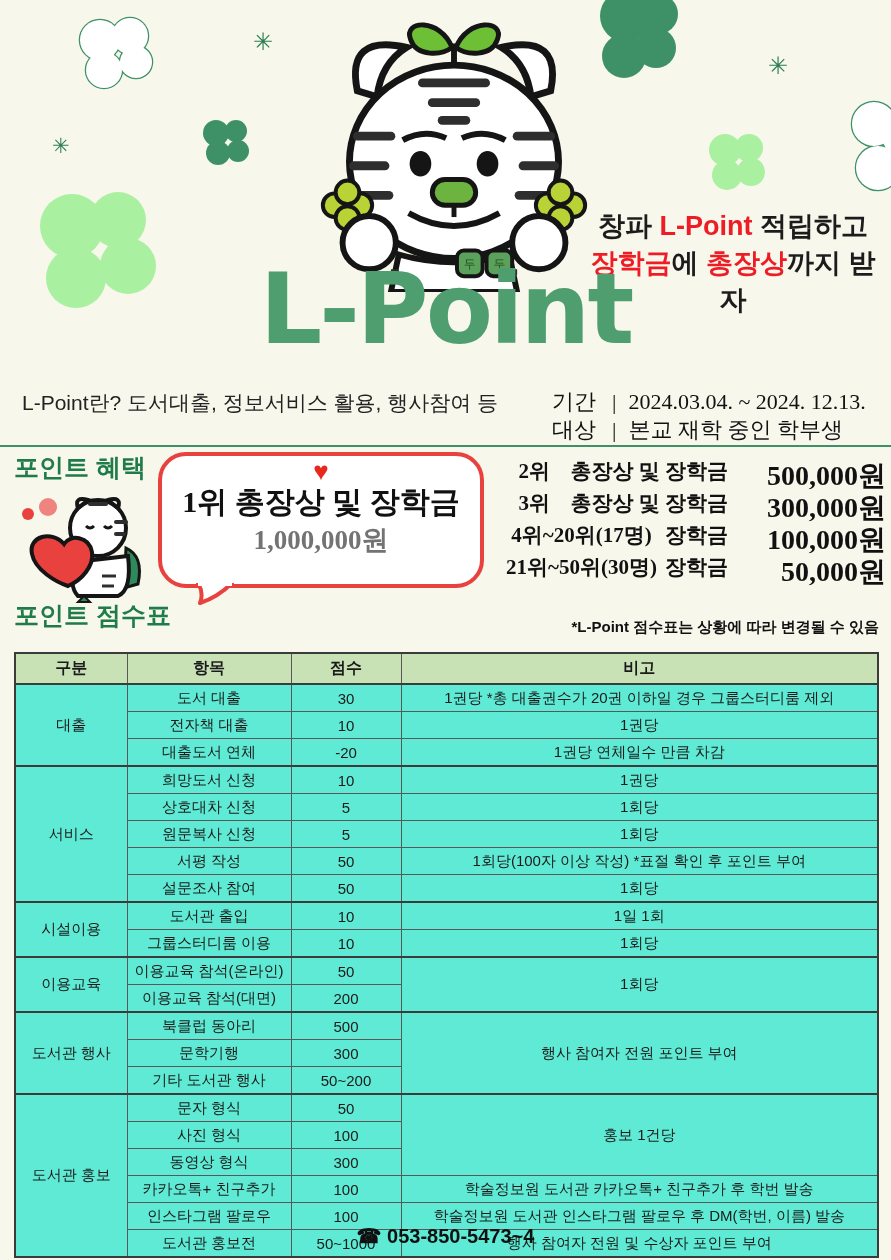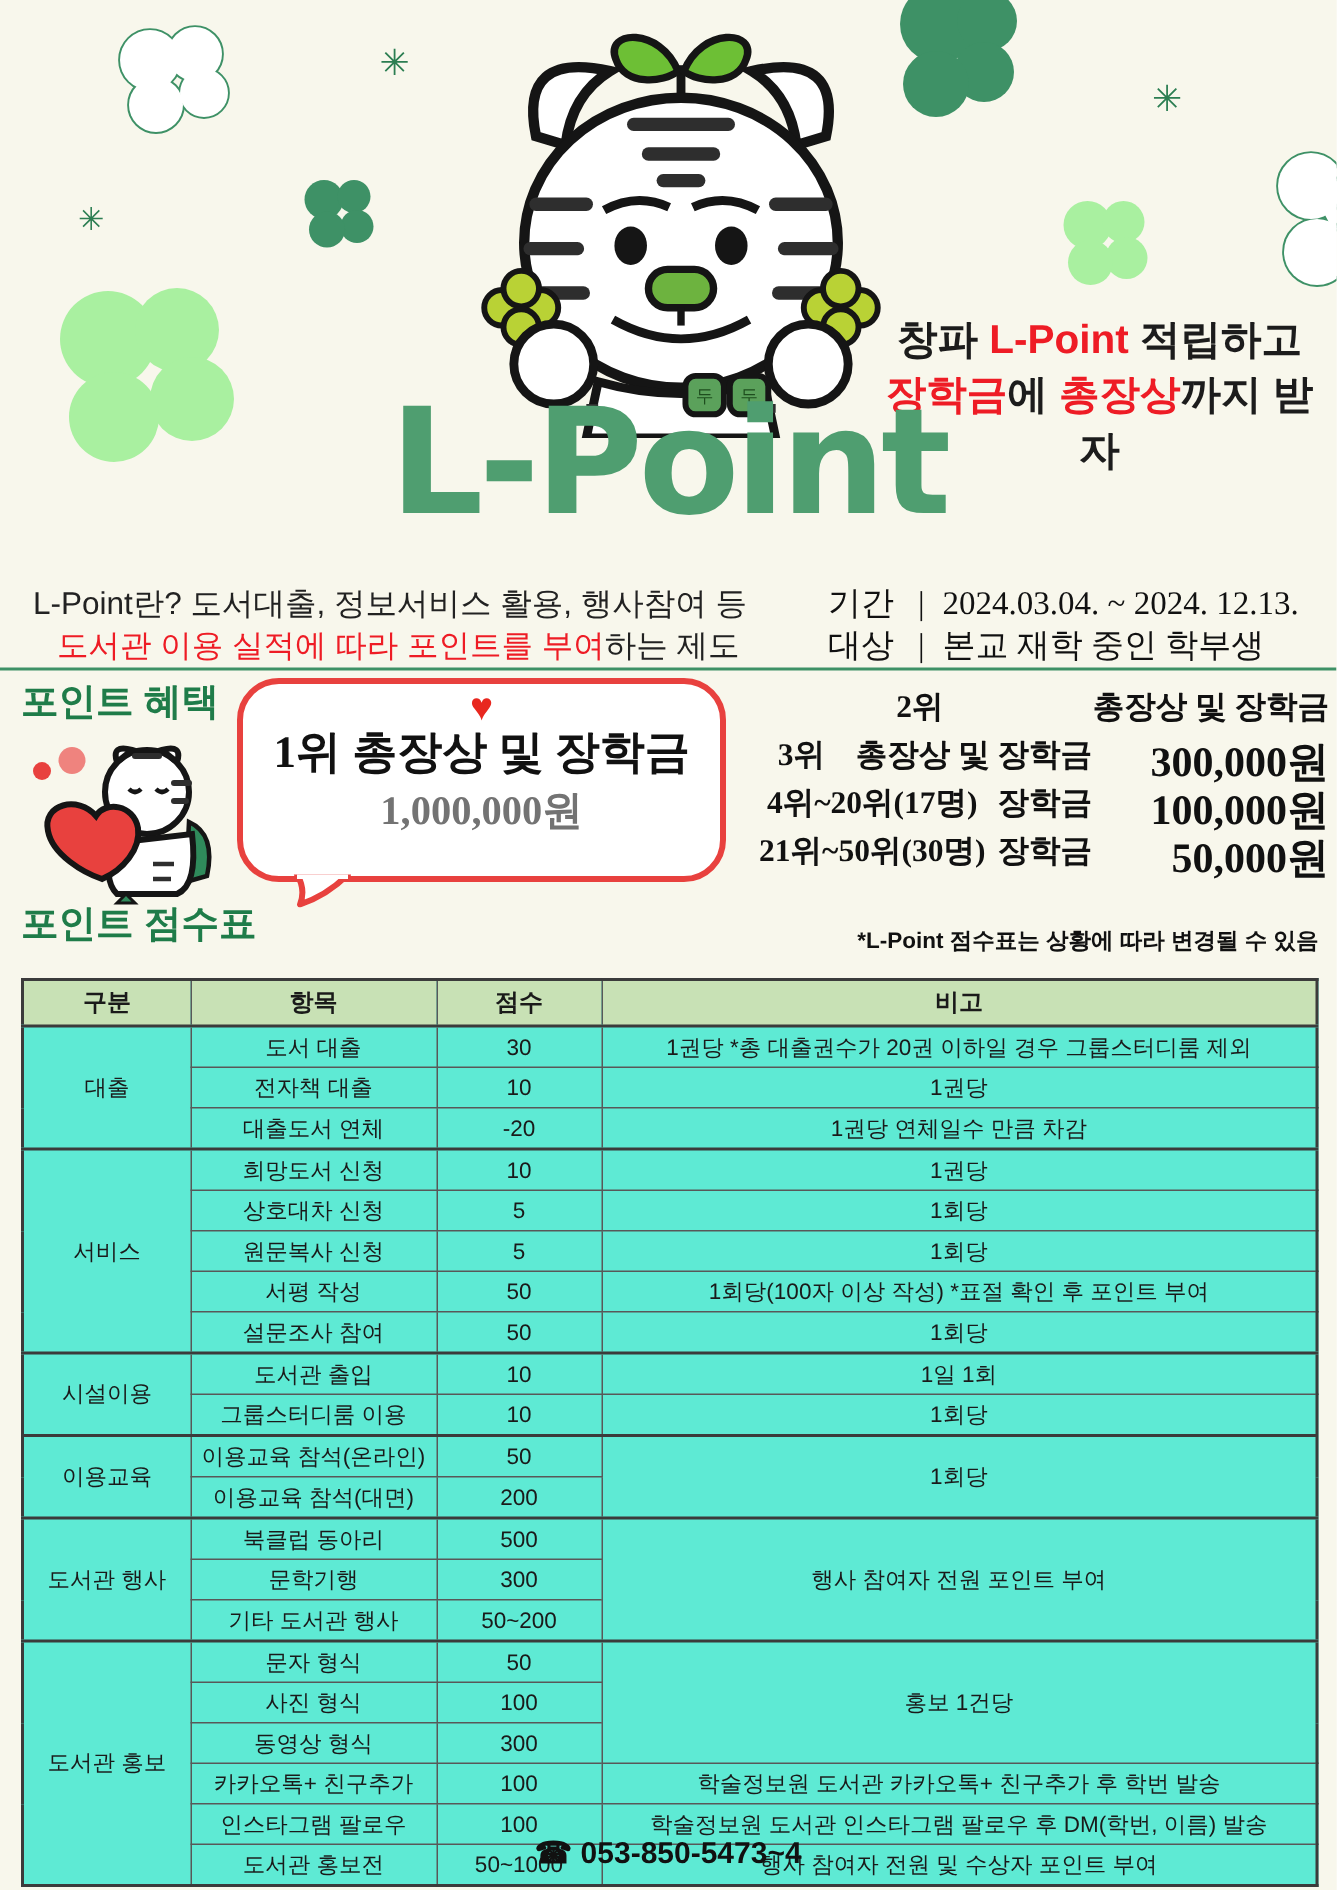--- a/index.html
+++ b/index.html
@@ -196,21 +196,20 @@
     <div><span>창파 </span><span class="red">L-Point</span><span> 적립하고</span></div>
     <div><span class="red">장학금</span><span>에 </span><span class="red">총장상</span><span>까지 받자</span></div>
   </div>
 
   <h1 class="big-title">L-Point</h1>
 
   <div class="divider"></div>
 
   <div class="intro">
     <div class="intro-line1">L-Point란? 도서대출, 정보서비스 활용, 행사참여 등</div>
-    <div class="intro-line2"><span class="red">도서관 이용 실적에 따라 포인트를 부여</span><span>하는 제도</span></div>
   </div>
   <div class="period-block">
     <div class="period-row">
       <span class="period-label">기간</span>
       <span class="period-sep">|</span>
       <span>2024.03.04. ~ 2024. 12.13.</span>
     </div>
     <div class="period-row">
       <span class="period-label">대상</span>
       <span class="period-sep">|</span>
@@ -251,20 +250,21 @@
     <svg class="bubble-tail" width="42" height="22" viewBox="0 0 42 22">
       <path d="M4 0 L38 0 Q24 14 6 20 Q10 10 4 0 Z" fill="#fff" stroke="#e8413e" stroke-width="4" stroke-linejoin="round"></path>
       <rect x="4" y="-3" width="34" height="6" fill="#fff"></rect>
     </svg>
   </div>
 
   <div class="prize-list">
       <div class="prize-row">
         <span class="prize-rank">2위</span>
         <span class="prize-label">총장상 및 장학금</span>
+        <span class="prize-amount">500,000원</span>
       </div>
       <div class="prize-row">
         <span class="prize-rank">3위</span>
         <span class="prize-label">총장상 및 장학금</span>
         <span class="prize-amount">300,000원</span>
       </div>
       <div class="prize-row">
         <span class="prize-rank">4위~20위(17명)</span>
         <span class="prize-label">장학금</span>
         <span class="prize-amount">100,000원</span>

